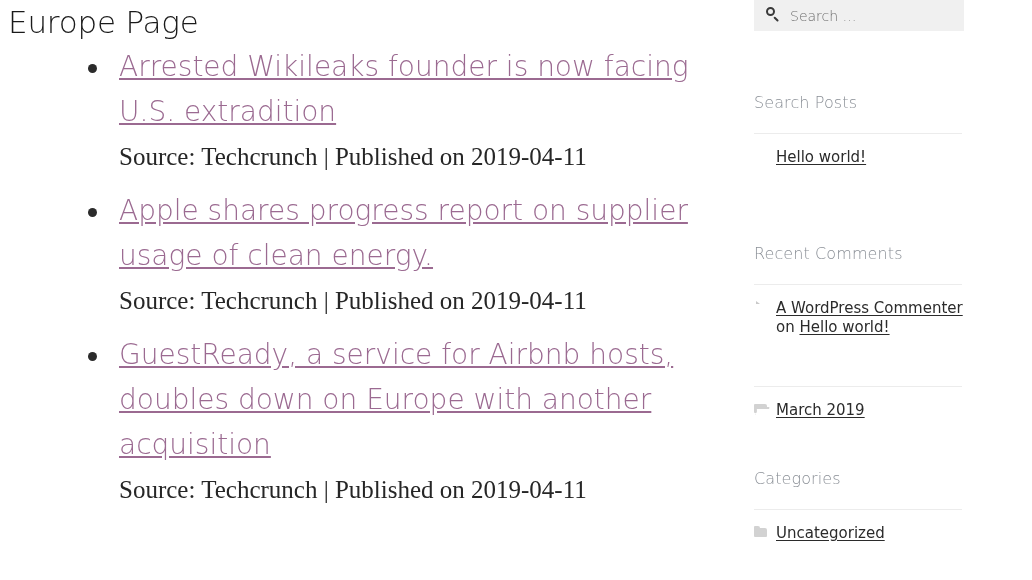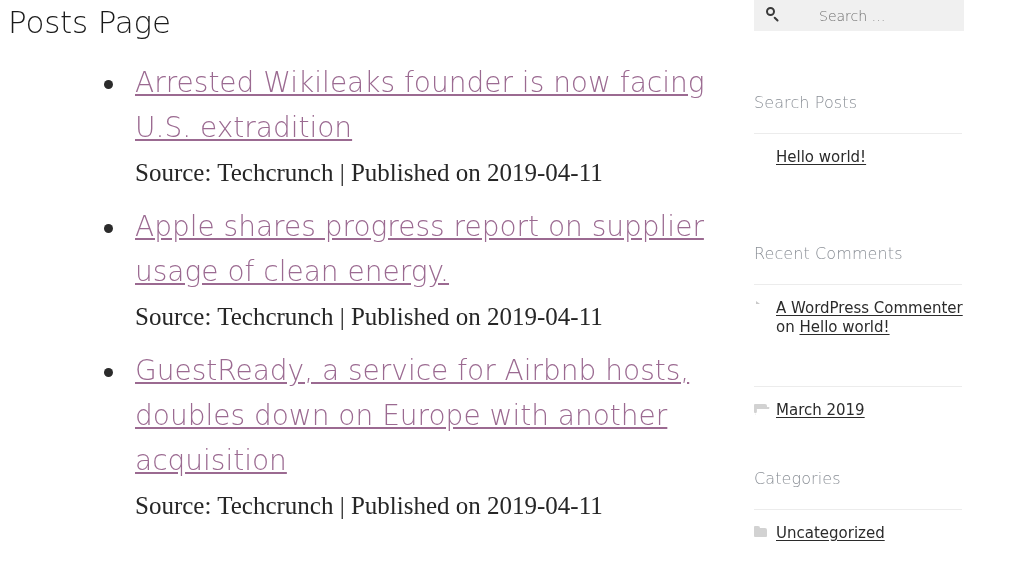--- a/index.html
+++ b/index.html
@@ -34,21 +34,21 @@
     font-size: 31px;
     font-weight: 300;
     letter-spacing: -0.2px;
     line-height: 44px;
     color: #1a1a1a;
     font-family: "DejaVu Sans", sans-serif;
     -webkit-font-smoothing: antialiased;
   }
   .post-list {
     list-style: none;
-    margin: 16px;
+    margin: 0;
     padding: 0;
   }
   .post-item {
     position: relative;
     padding-left: 119px;
     margin-bottom: 9px;
   }
   .post-item .bullet {
     position: absolute;
     left: 88px;
@@ -90,21 +90,20 @@
   .search-box {
     position: relative;
     box-sizing: border-box;
     width: 210px;
     height: 31px;
     background: #f0f0f0;
     border: none;
     display: flex;
     align-items: center;
     padding-left: 12px;
-    gap: 29px;
   }
   .search-icon {
     flex: 0 0 auto;
     width: 15px;
     height: 15px;
     position: relative;
     margin-right: 9px;
     top: -1px;
   }
   .search-icon .ring {
@@ -279,21 +278,21 @@
     border-radius: 0 2px 1px 1px;
   }
 </style>
 </head>
 <body>
 
 <div class="page">
 
   <div class="content">
 
-    <h1 class="page-title">Posts Page</h1>
+    <h1 class="page-title">Europe Page</h1>
 
     <ul class="post-list">
 
       <li class="post-item">
         <span class="bullet"></span>
         <a class="post-link">Arrested Wikileaks founder is now facing U.S. extradition</a>
         <span class="post-meta">Source: Techcrunch | Published on 2019-04-11</span>
       </li>
 
       <li class="post-item">

